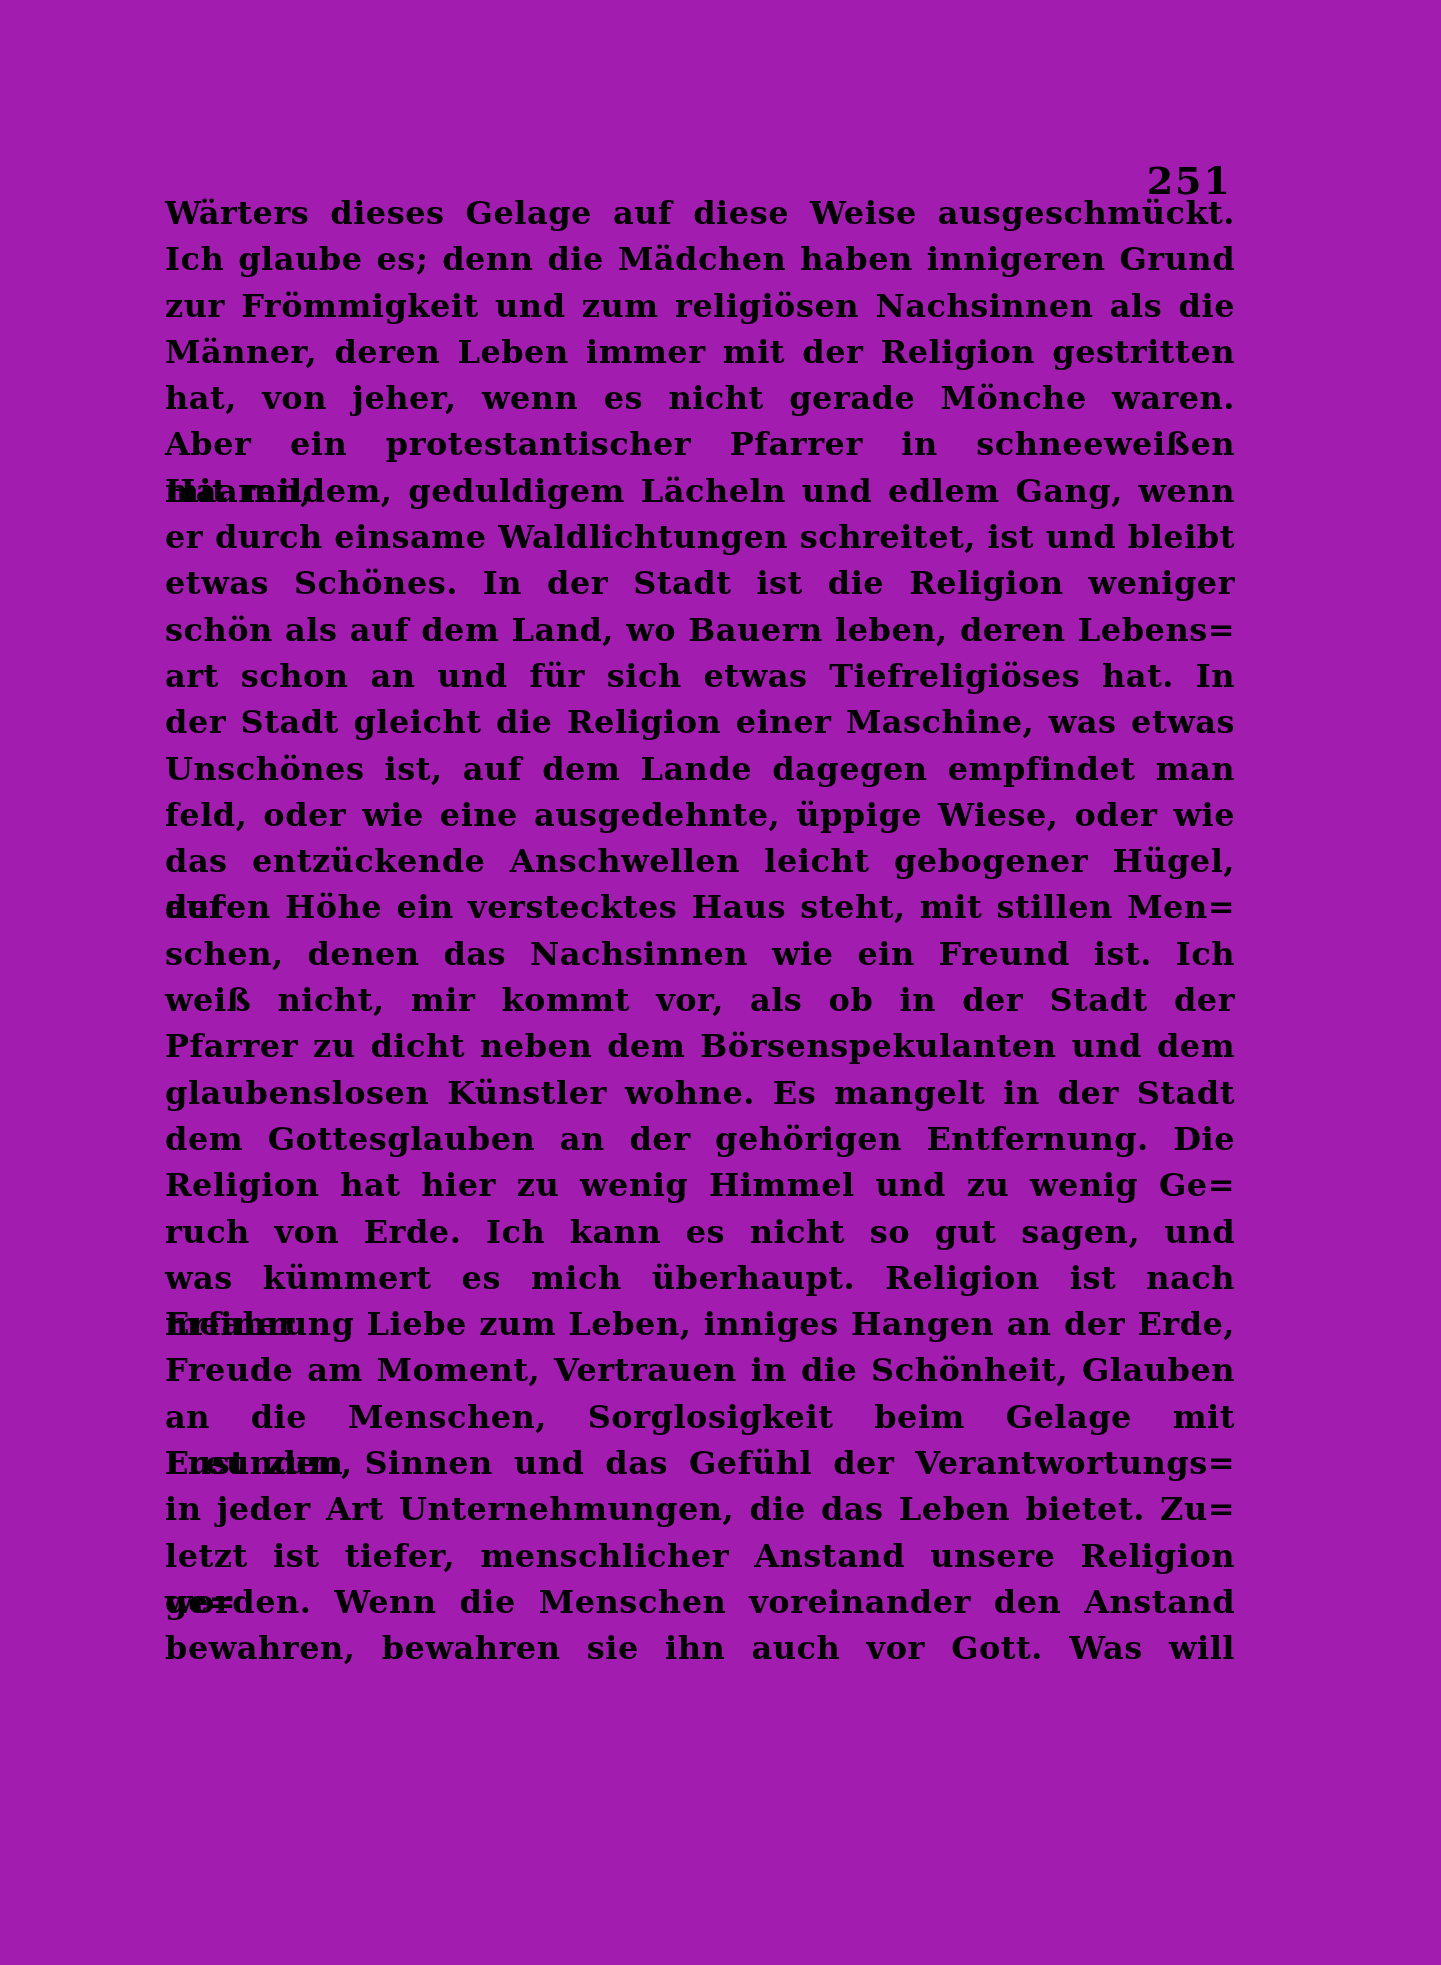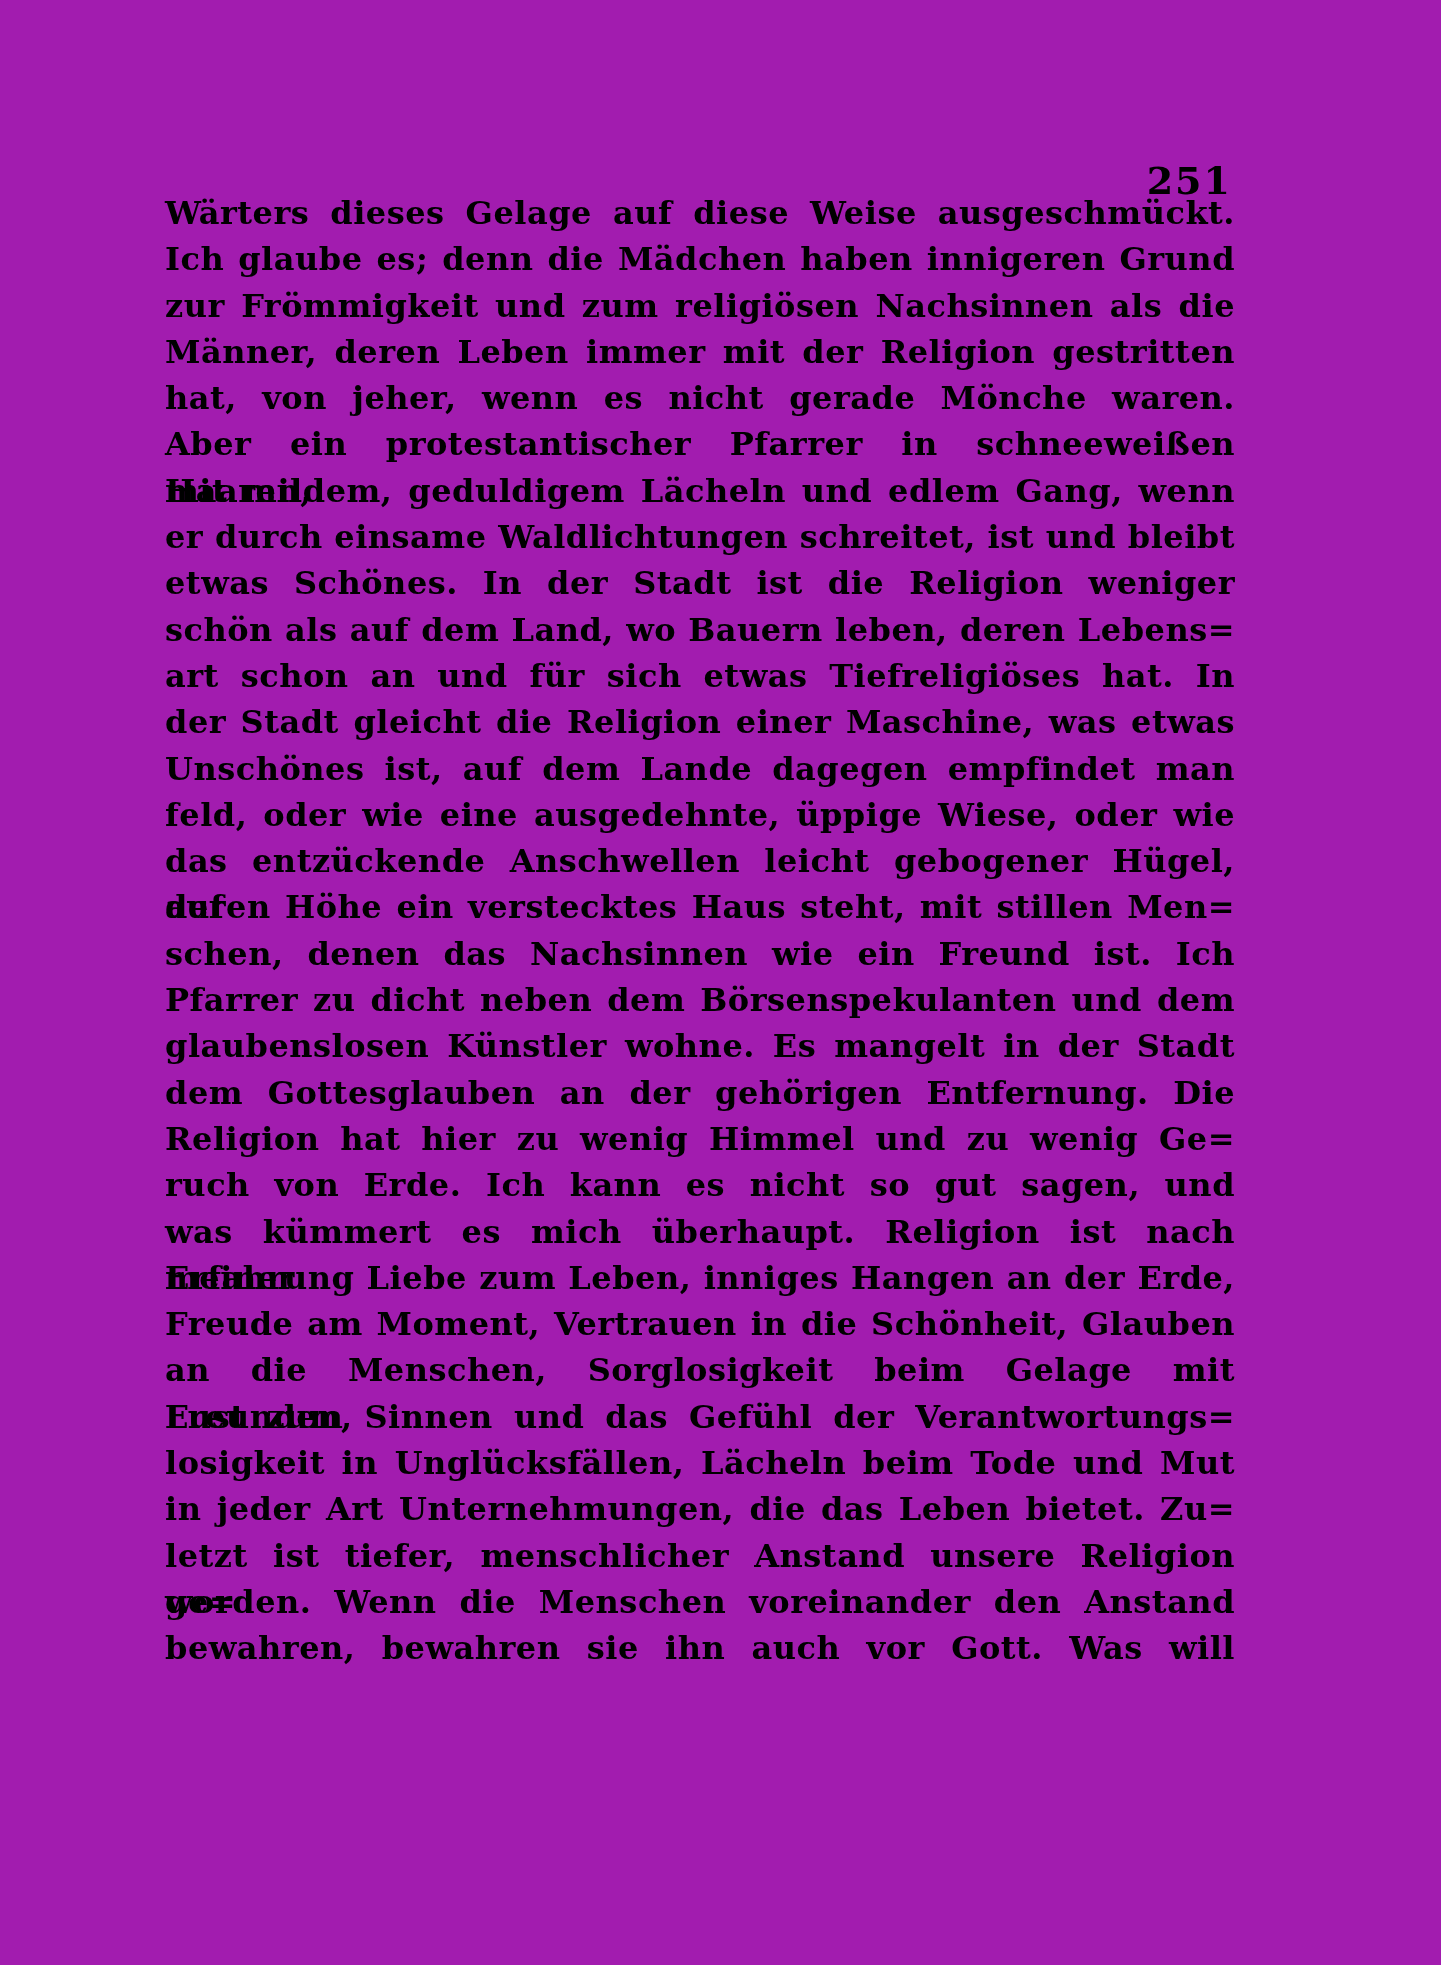--- a/index.html
+++ b/index.html
@@ -58,29 +58,29 @@
       <div class="text-line">er durch einsame Waldlichtungen schreitet, ist und bleibt</div>
       <div class="text-line">etwas Schönes. In der Stadt ist die Religion weniger</div>
       <div class="text-line">schön als auf dem Land, wo Bauern leben, deren Lebens=</div>
       <div class="text-line">art schon an und für sich etwas Tiefreligiöses hat. In</div>
       <div class="text-line">der Stadt gleicht die Religion einer Maschine, was etwas</div>
       <div class="text-line">Unschönes ist, auf dem Lande dagegen empfindet man</div>
       <div class="text-line">feld, oder wie eine ausgedehnte, üppige Wiese, oder wie</div>
       <div class="text-line">das entzückende Anschwellen leicht gebogener Hügel, auf</div>
       <div class="text-line">deren Höhe ein verstecktes Haus steht, mit stillen Men=</div>
       <div class="text-line">schen, denen das Nachsinnen wie ein Freund ist. Ich</div>
+      <div class="text-line">weiß nicht, mir kommt vor, als ob in der Stadt der</div>
       <div class="text-line">Pfarrer zu dicht neben dem Börsenspekulanten und dem</div>
       <div class="text-line">glaubenslosen Künstler wohne. Es mangelt in der Stadt</div>
       <div class="text-line">dem Gottesglauben an der gehörigen Entfernung. Die</div>
       <div class="text-line">Religion hat hier zu wenig Himmel und zu wenig Ge=</div>
       <div class="text-line">ruch von Erde. Ich kann es nicht so gut sagen, und</div>
       <div class="text-line">was kümmert es mich überhaupt. Religion ist nach meiner</div>
       <div class="text-line">Erfahrung Liebe zum Leben, inniges Hangen an der Erde,</div>
       <div class="text-line">Freude am Moment, Vertrauen in die Schönheit, Glauben</div>
       <div class="text-line">an die Menschen, Sorglosigkeit beim Gelage mit Freunden,</div>
       <div class="text-line">Lust zum Sinnen und das Gefühl der Verantwortungs=</div>
-      <div class="text-line">losigkeit in Unglücksfällen, Lächeln beim Tode und Mut</div>
       <div class="text-line">in jeder Art Unternehmungen, die das Leben bietet. Zu=</div>
       <div class="text-line">letzt ist tiefer, menschlicher Anstand unsere Religion ge=</div>
       <div class="text-line">worden. Wenn die Menschen voreinander den Anstand</div>
       <div class="text-line">bewahren, bewahren sie ihn auch vor Gott. Was will</div>
     </div>
 </div>
 
 </body></html>

